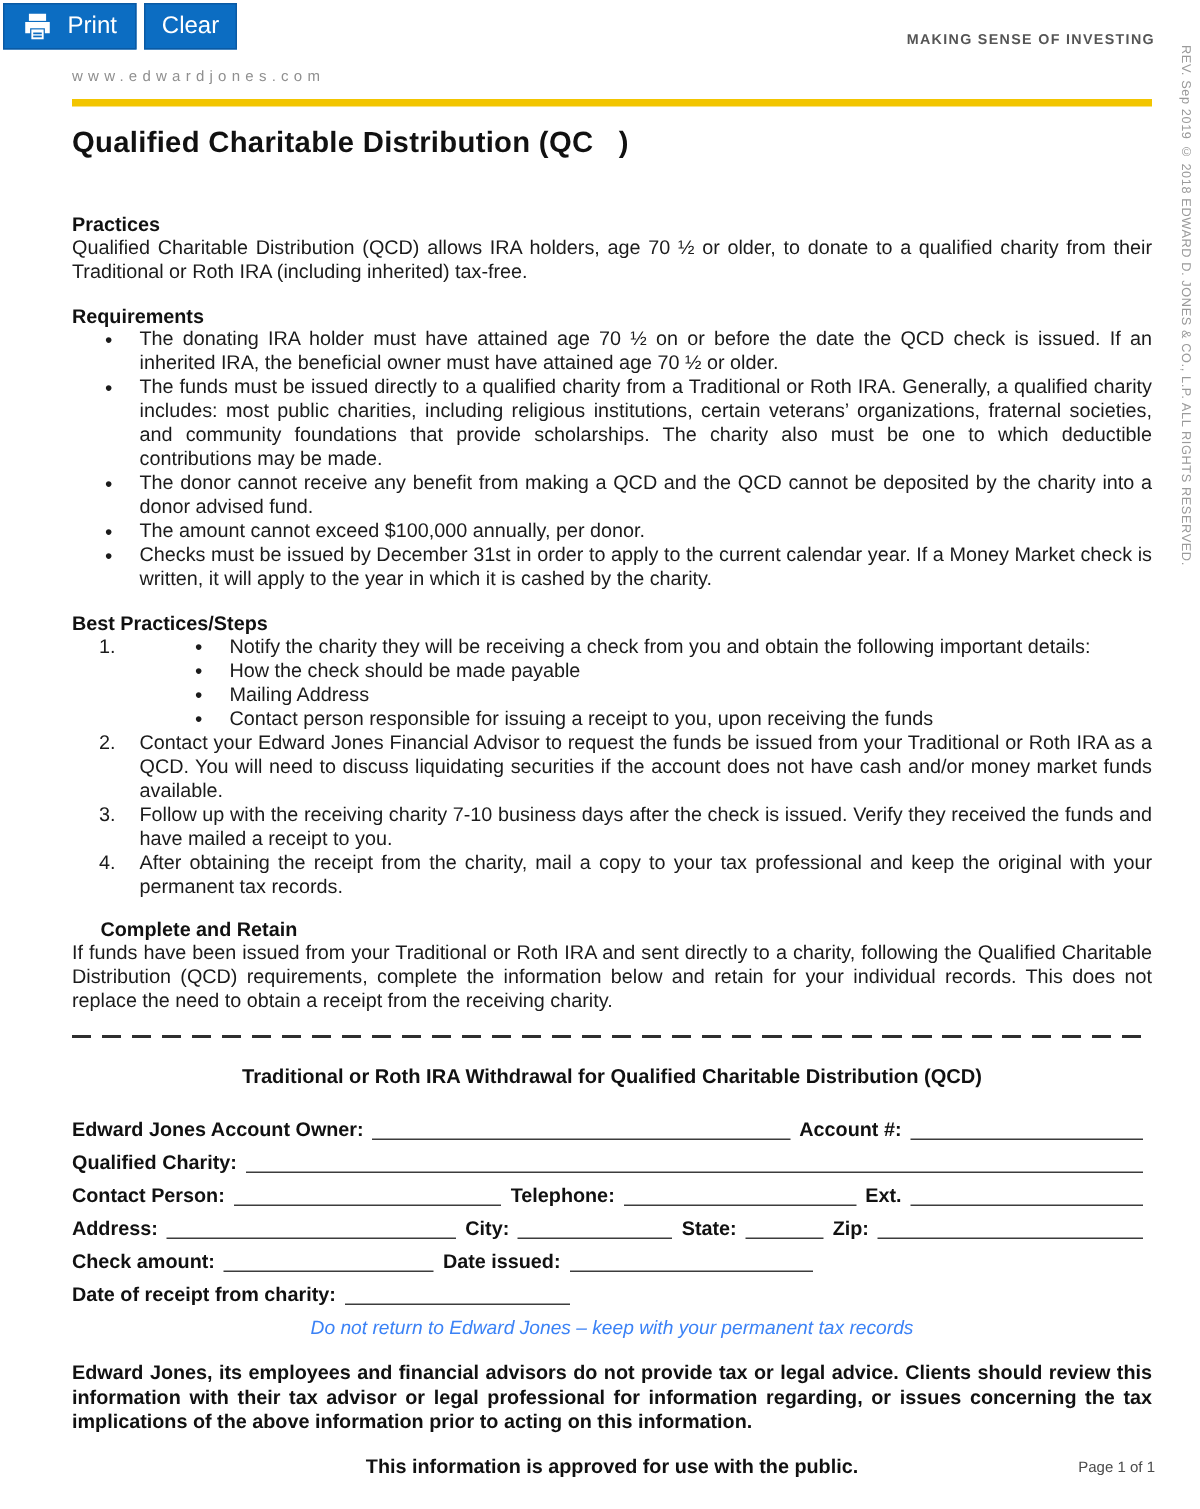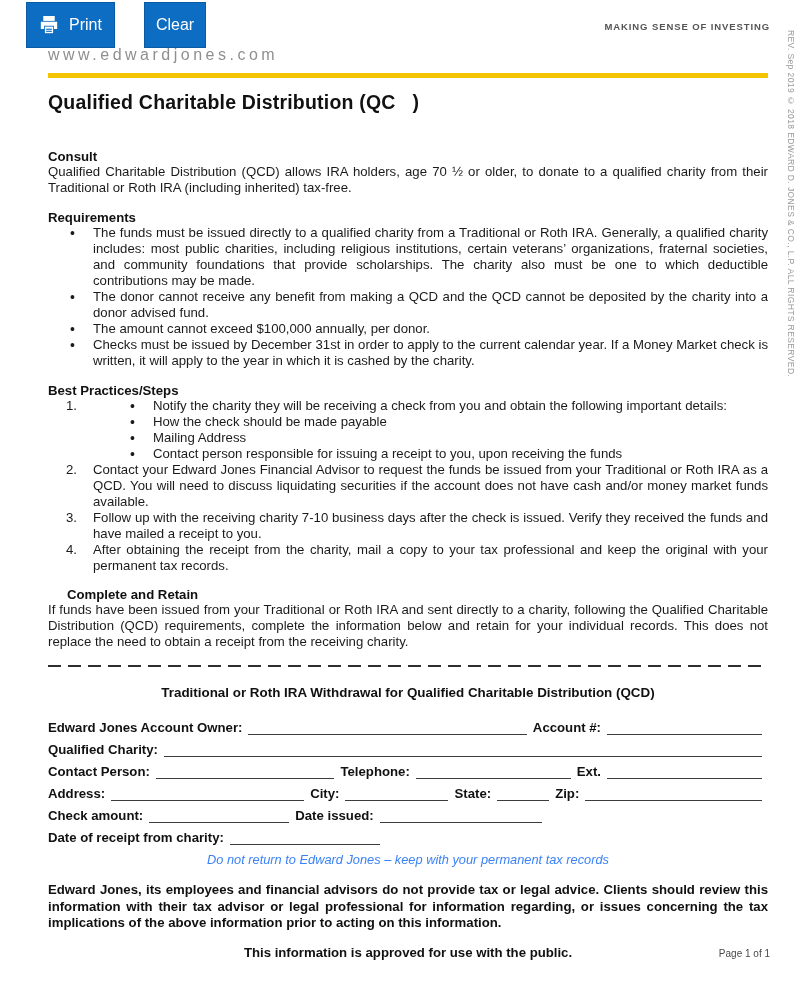--- a/index.html
+++ b/index.html
@@ -2,28 +2,28 @@
 <html><head>
 <meta charset="utf-8">
 <style>
   * { margin:0; padding:0; box-sizing:border-box; }
   html,body { width:800px; height:1006px; background:#ffffff; }
   body { font-family:"Liberation Sans", sans-serif; font-size:13.2px; color:#1b1b1b; position:relative; overflow:hidden; }
 
   
   .toolbar { position:absolute; top:2px; left:2px; display:flex; gap:5px; z-index:5; }
   .btn { background:#0c6dc2; border:1px solid #0a5aa4; color:#fff; font-family:"Liberation Sans",sans-serif;
-         font-size:16px; height:46px; display:flex; align-items:center; justify-content:center; cursor:pointer;margin-left:24px; }
+         font-size:16px; height:31px; display:flex; align-items:center; justify-content:center; cursor:pointer; }
   .btn-print { width:89px; gap:10px; padding:0 10px; }
   .btn-clear { width:62px; }
   .printer-svg { width:20px; height:18px; flex:0 0 auto; }
 
   
   .page { padding:0 32px 0 48px; }
-  .url { margin-top:46px; font-size:16px; color:#8f8f8f; letter-spacing:3.5px; }
+  .url { margin-top:46px; font-size:10px; color:#8f8f8f; letter-spacing:3.5px; }
   .rule { margin-top:9px; height:5px; background:#f2c500; width:100%; }
   .doc-title { margin-top:13px; font-size:19.5px; font-weight:bold; letter-spacing:0.2px; color:#111; }
 
   .logo { position:absolute; top:20px; right:30px; text-align:right; }
   .logo-line { color:#3d3d3d; white-space:nowrap; }
   .logo-serif { font-family:"Liberation Serif", serif; font-size:28px; }
   .logo-sans { font-family:"Liberation Sans", sans-serif; font-size:27px; font-weight:bold; letter-spacing:-0.5px; }
   .logo-reg { font-size:9px; vertical-align:top; color:#3d3d3d; }
   .tagline { font-size:9.5px; font-weight:bold; color:#555; letter-spacing:0.9px; margin-top:1px; }
 
@@ -91,25 +91,26 @@
 </div>
 
 <div class="side-note">REV. Sep 2019 © 2018 EDWARD D. JONES &amp; CO., L.P. ALL RIGHTS RESERVED.</div>
 
 <div class="page">
 
   <div class="url">www.edwardjones.com</div>
   <div class="rule"></div>
   <h1 class="doc-title">Qualified Charitable Distribution (QC&nbsp;&nbsp;&nbsp;)</h1>
 
-  <div class="sec-h overview-h">Consult</div>
+  <div class="sec-h overview-h">Practices</div>
   <p class="para">Qualified Charitable Distribution (QCD) allows IRA holders, age 70 ½ or older, to donate to a qualified charity from their Traditional or Roth IRA (including inherited) tax-free.</p>
 
   <div class="sec-h req-h">Requirements</div>
   <ul class="blts">
+    <li class="blt">The donating IRA holder must have attained age 70 ½ on or before the date the QCD check is issued. If an inherited IRA, the beneficial owner must have attained age 70 ½ or older.</li>
     <li class="blt">The funds must be issued directly to a qualified charity from a Traditional or Roth IRA. Generally, a qualified charity includes: most public charities, including religious institutions, certain veterans’ organizations, fraternal societies, and community foundations that provide scholarships. The charity also must be one to which deductible contributions may be made.</li>
     <li class="blt">The donor cannot receive any benefit from making a QCD and the QCD cannot be deposited by the charity into a donor advised fund.</li>
     <li class="blt">The amount cannot exceed $100,000 annually, per donor.</li>
     <li class="blt">Checks must be issued by December 31st in order to apply to the current calendar year. If a Money Market check is written, it will apply to the year in which it is cashed by the charity.</li>
   </ul>
 
   <div class="sec-h bp-h">Best Practices/Steps</div>
   <ol class="steps">
     <li class="step">
       <span class="step-num">1.</span>

